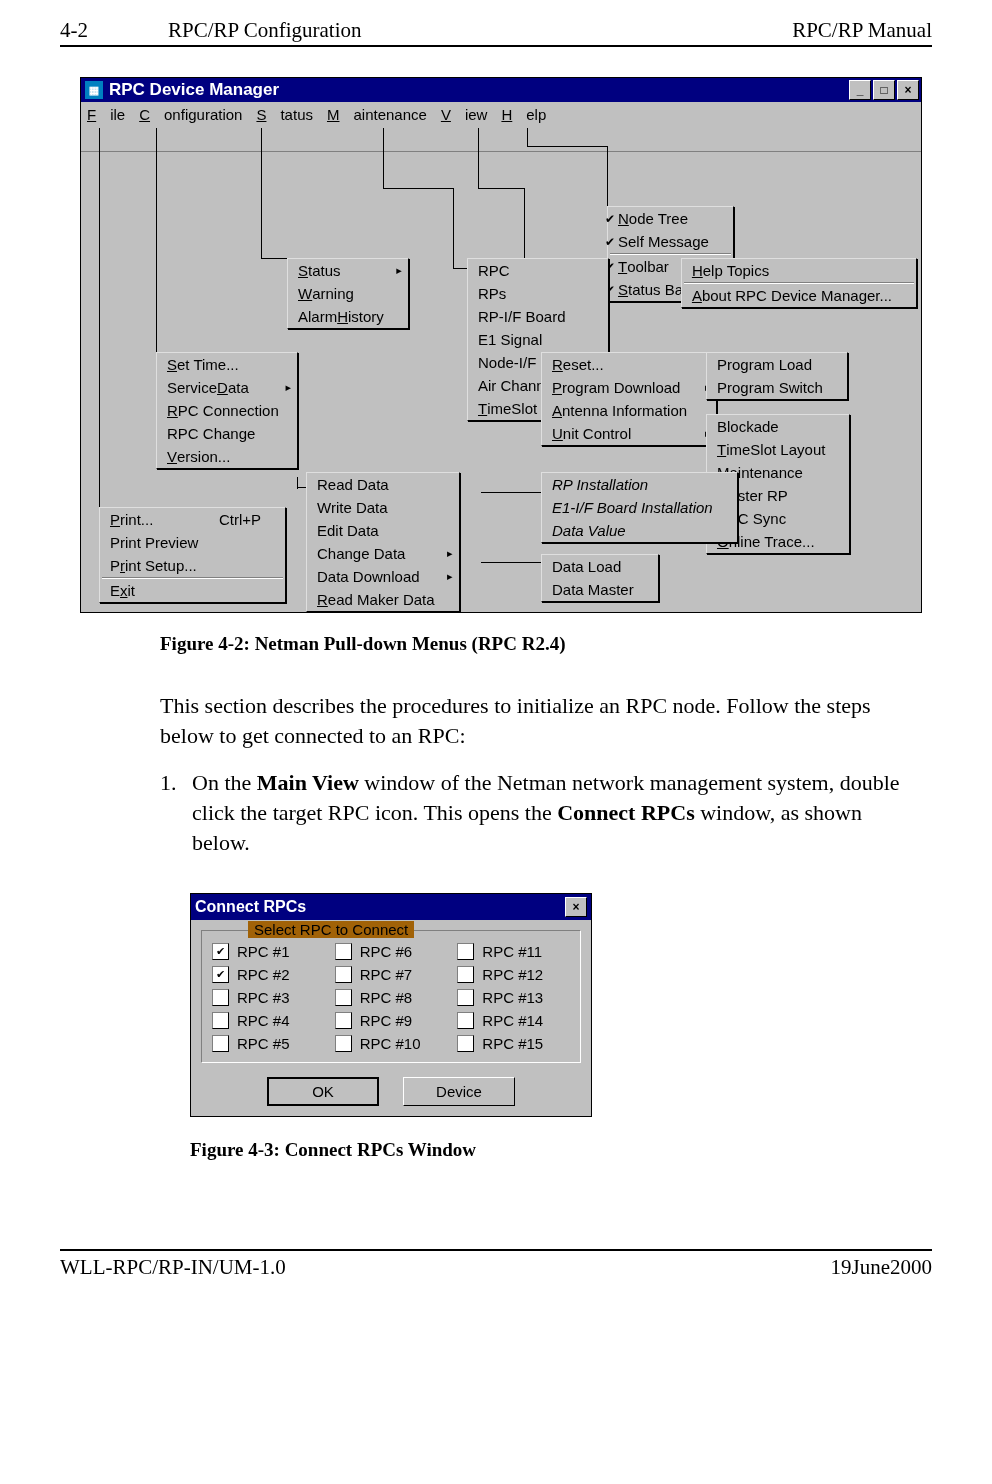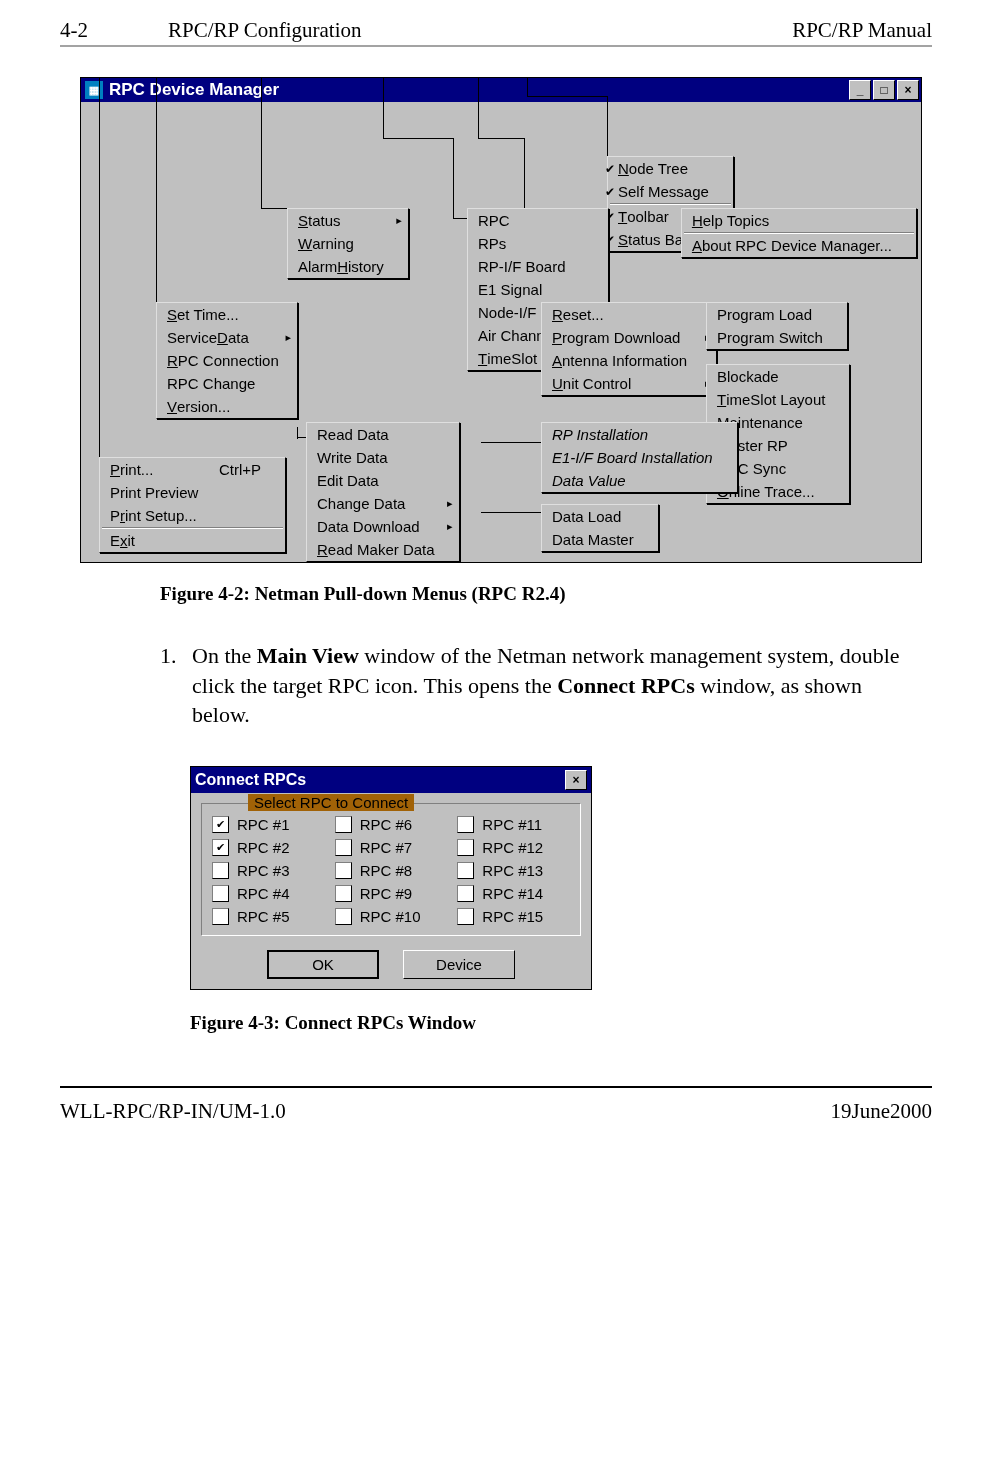--- a/index.html
+++ b/index.html
@@ -1,17 +1,17 @@
 <!DOCTYPE html>
 <html><head>
 <meta charset="utf-8">
 <style>
 body { margin:0; background:#fff; font-family:"Times New Roman",serif; color:#000; width:992px; }
 .page { padding:18px 60px 20px; box-sizing:border-box; }
-.header-line { display:flex; justify-content:space-between; font-size:21px; border-bottom:2px solid #a3a3a3; padding-bottom:2px; margin-bottom:30px; }
+.header-line { display:flex; justify-content:space-between; font-size:21px; border-bottom:2px solid #000000; padding-bottom:2px; margin-bottom:30px; }
 .header-line span:first-child { margin-right:40px; }
 .header-left { display:flex; }
 .figure1 { margin-left:20px; margin-bottom:16px; }
 .win { border:1px solid #000; background:#c0c0c0; font-family:Tahoma,Arial,sans-serif; font-size:15px; width:840px; }
 .titlebar { background:linear-gradient(#000080,#000080); color:#fff; display:flex; align-items:center; padding:2px 2px 2px 4px; font-weight:bold; font-size:17px; }
 .titlebar .app-icon { width:18px; height:18px; background:#0080c0; margin-right:6px; display:flex; align-items:center; justify-content:center; font-size:11px; color:#fff; }
 .titlebar .spacer { flex:1; }
 .ctrl-btn { width:20px; height:18px; background:#c0c0c0; border:1px solid #000; border-top-color:#fff; border-left-color:#fff; margin-left:2px; color:#000; font-family:Arial; font-size:12px; font-weight:bold; display:flex; align-items:center; justify-content:center; }
 .menubar { background:#c0c0c0; display:flex; padding:4px 2px 28px 6px; border-bottom:1px solid #808080; }
 .menubar span { margin-right:14px; }
@@ -37,21 +37,21 @@
 .dlg-title .spacer { flex:1; }
 .dlg-body { padding:10px; }
 .groupbox { border:1px solid #808080; border-right-color:#fff; border-bottom-color:#fff; padding:12px 10px 10px; position:relative; }
 .groupbox-title { position:absolute; top:-10px; left:46px; background:#a16207; padding:0 6px; font-size:15px; }
 .rpc-grid { display:grid; grid-template-columns:repeat(3,1fr); gap:6px 10px; }
 .rpc-cell { display:flex; align-items:center; }
 .chkbox { width:15px; height:15px; background:#fff; border:1px solid #000; border-top-color:#808080; border-left-color:#808080; margin-right:8px; display:flex; align-items:center; justify-content:center; font-size:11px; }
 .dlg-buttons { display:flex; justify-content:center; gap:24px; margin-top:14px; }
 .dlg-btn { width:110px; padding:5px 0; background:#c0c0c0; border:1px solid #000; border-top-color:#fff; border-left-color:#fff; text-align:center; font-size:15px; }
 .dlg-btn.focus { border:1px dotted #000; outline:2px solid #000; outline-offset:-2px; }
-.footer { display:flex; justify-content:space-between; border-top:2px solid #000; margin-top:52px; padding-top:11px; font-size:21px; }
+.footer { display:flex; justify-content:space-between; border-top:2px solid #000; margin-top:88px; padding-top:4px; font-size:21px; }
 </style>
 </head>
 <body>
 
 <div class="page">
   <div class="header-line">
     <span class="header-left">
       <span>4-2</span>
       <span style="width:40px;display:inline-block"></span>
       <span>RPC/RP Configuration</span>
@@ -61,20 +61,28 @@
 
   <div class="figure1">
     <div class="win">
       <div class="titlebar">
         <div class="app-icon">▦</div>
         <span>RPC Device Manager</span>
         <span class="spacer"></span>
         <div class="ctrl-btn">_</div>
         <div class="ctrl-btn">□</div>
         <div class="ctrl-btn">×</div>
+      </div>
+      <div class="menubar">
+        <span><span class="u">F</span>ile</span>
+        <span><span class="u">C</span>onfiguration</span>
+        <span><span class="u">S</span>tatus</span>
+        <span><span class="u">M</span>aintenance</span>
+        <span><span class="u">V</span>iew</span>
+        <span><span class="u">H</span>elp</span>
       </div>
 
       <div class="menus-area">
 
         <div class="connector" style="left:18px; top:-24px; height:380px;"></div>
         <div class="connector" style="left:75px; top:-24px; height:225px;"></div>
         <div class="connector" style="left:180px; top:-24px; height:130px;"></div>
         <div class="connector-h" style="left:180px; top:106px; width:26px;"></div>
         <div class="connector-h" style="left:216px; top:335px; width:10px;"></div>
         <div class="connector" style="left:216px; top:325px; height:12px;"></div>
@@ -180,20 +188,21 @@
           <div class="item">P<span class="u">r</span>int Setup...</div>
           <div class="sep"></div>
           <div class="item">E<span class="u">x</span>it</div>
         </div>
       </div>
     </div>
   </div>
 
   <div class="caption">Figure 4-2: Netman Pull-down Menus (RPC R2.4)</div>
 
+  <p class="body-text">This section describes the procedures to initialize an RPC node.   Follow the steps below to get connected to an RPC:</p>
 
   <div class="list-item">
     <div class="list-num">1.</div>
     <div class="list-body">
       <span>On the </span><b>Main View</b><span> window of the Netman network management system, double click the target RPC icon.  This opens the </span><b>Connect RPCs</b><span> window, as shown below.</span>
     </div>
   </div>
 
   <div class="figure2-wrap">
     <div class="dialog">

